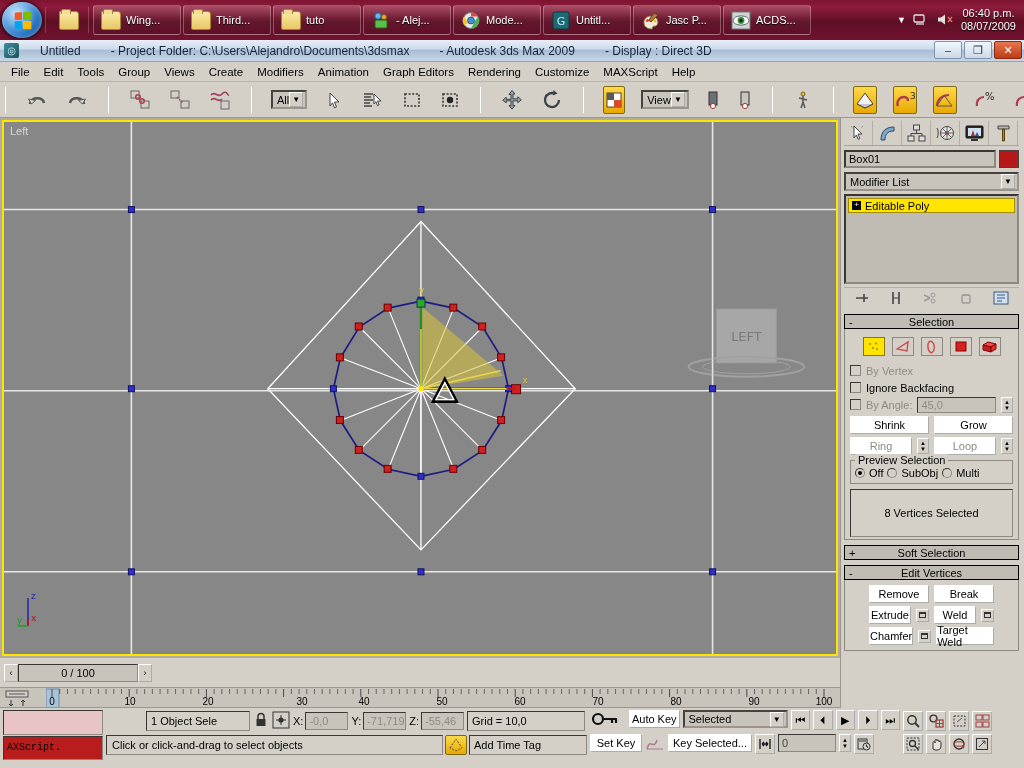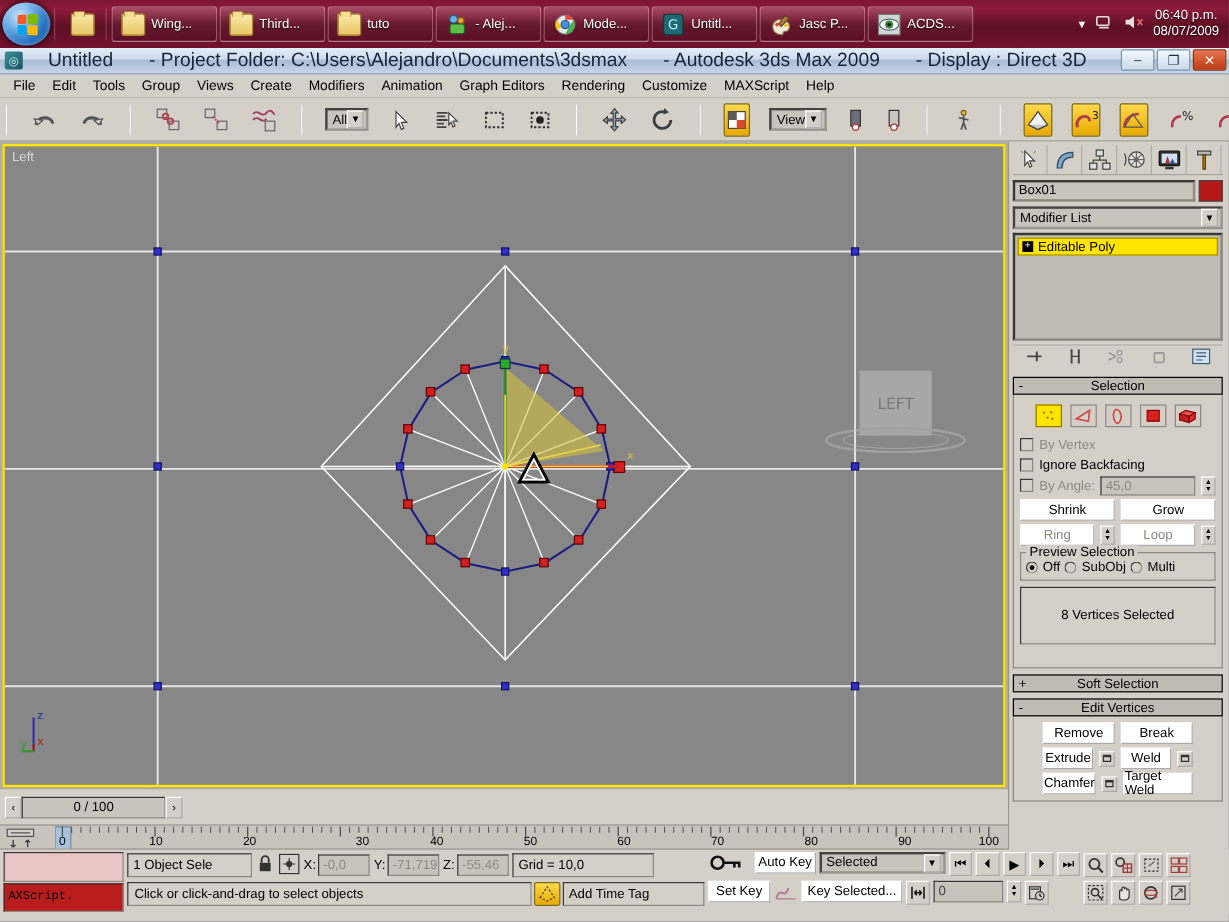--- a/index.html
+++ b/index.html
@@ -39,21 +39,21 @@
 
   
   #maxwin { position:absolute; left:0; top:40px; width:1024px; height:728px;
     background:#d4d0c8; }
   #titlebar { height:22px; position:relative;
     background:linear-gradient(180deg,#e6eef7 0%,#cfdced 42%,#a9bdd4 50%,#c6d6e8 100%);
     border-bottom:1px solid #8fa4bb; display:flex; align-items:center; }
   #titlebar .tico { width:15px; height:15px; margin:0 5px 0 4px; border-radius:2px;
     background:linear-gradient(135deg,#3f8f9c,#15545f); color:#cfeef4;
     font-size:10px; display:flex; align-items:center; justify-content:center; }
-  #titlebar .ttext { color:#14243a; font-size:16px; white-space:nowrap;padding-left:16px; }
+  #titlebar .ttext { color:#14243a; font-size:12px; white-space:nowrap;padding-left:16px; }
   #wbtns { position:absolute; right:2px; top:1px; display:flex; gap:2px; }
   .wbtn { width:28px; height:18px; border:1px solid #7f94ab; border-radius:2px;
     background:linear-gradient(180deg,#f2f7fc,#cbd9e8); color:#1b2d45;
     font-size:11px; display:flex; align-items:center; justify-content:center; }
   .wbtn.close { background:linear-gradient(180deg,#e8apartial,#b03a1c);
     background:linear-gradient(180deg,#e9764f,#bc3c17); border-color:#8d2b0e; color:#fff; }
 
   #menubar { height:20px; background:#d4d0c8; display:flex; align-items:center;
     padding-left:4px; border-bottom:1px solid #b9b5ad; }
   #menubar .mi { padding:2px 7px; font-size:11.5px; color:#000; }
@@ -108,21 +108,21 @@
   .mod-plus { width:9px; height:9px; background:#000; color:#fff; font-size:8px;
     line-height:8px; text-align:center; }
   #mod-tools { height:22px; display:flex; align-items:center; justify-content:space-around;
     border-top:1px solid #b3aea6; margin-top:3px; }
   .rollup { margin-top:5px; }
   .roll-head { height:15px; background:#c0bcb4; border:1px solid #000;
     display:flex; align-items:center; justify-content:center; position:relative;
     font-size:11px; }
   .roll-head .pm { position:absolute; left:4px; }
   .roll-body { border:1px solid #8d8880; border-top:0; background:#d4d0c8;
-    padding:4px 5px 19px; }
+    padding:4px 5px 2px; }
   .so-row { display:flex; gap:7px; justify-content:center; margin:4px 0 6px; }
   .so { width:22px; height:19px; border:1px solid #8d8880; background:#d4d0c8;
     display:flex; align-items:center; justify-content:center; }
   .so.on { background:#ffe400; border:1px solid #8a7700; }
   .cbrow { display:flex; align-items:center; gap:5px; height:17px; font-size:11px; }
   .cb { width:11px; height:11px; border:1px inset #8d8880; background:#d4d0c8; flex:0 0 auto; }
   .dim { color:#8e8a82; }
   .spin-field { flex:1; height:16px; border:1px inset #8d8880; background:#c8c4bc;
     padding:0 3px; font-size:11px; line-height:14px; color:#8e8a82; }
   .spin { width:12px; height:16px; border:1px outset #fff; background:#d4d0c8;
@@ -154,21 +154,21 @@
 
   
   #statusbar { width:1024px; height:54px; background:#d4d0c8; display:flex;
     align-items:stretch; padding:2px 3px; gap:3px; }
   #sb-script { width:100px; display:flex; flex-direction:column; gap:1px; }
   #sb-script .top { flex:1; background:#e8c4c4; border:1px inset #8d8880; }
   #sb-script .bot { flex:1; background:#b91c1c; border:1px inset #8d8880;
     font-family:"Liberation Mono", monospace; font-size:10px; padding-left:3px;
     display:flex; align-items:center; }
   #sb-mid { flex:1; display:flex; flex-direction:column; gap:2px; }
-  #sb-row1 { height:22px; display:flex; align-items:center; gap:3px; }
+  #sb-row1 { height:22px; display:flex; align-items:center; gap:3px;margin-left:40px; }
   #sb-row2 { height:22px; display:flex; align-items:center; }
   .sbfield { border:1px inset #8d8880; background:#d4d0c8; height:20px;
     display:flex; align-items:center; padding:0 4px; font-size:11px; }
   .coord { display:flex; align-items:center; gap:2px; }
   .coord .cv { width:43px; height:18px; border:1px inset #8d8880; background:#c8c4bc;
     color:#8e8a82; font-size:11px; padding:0 3px; line-height:16px; }
   #prompt { flex:1; border:1px inset #8d8880; height:20px; display:flex;
     align-items:center; padding:0 5px; font-size:11px; }
   #sb-right { width:310px; display:flex; flex-direction:column; gap:2px; }
   .kf-row { height:22px; display:flex; align-items:flex-start; gap:3px; }

